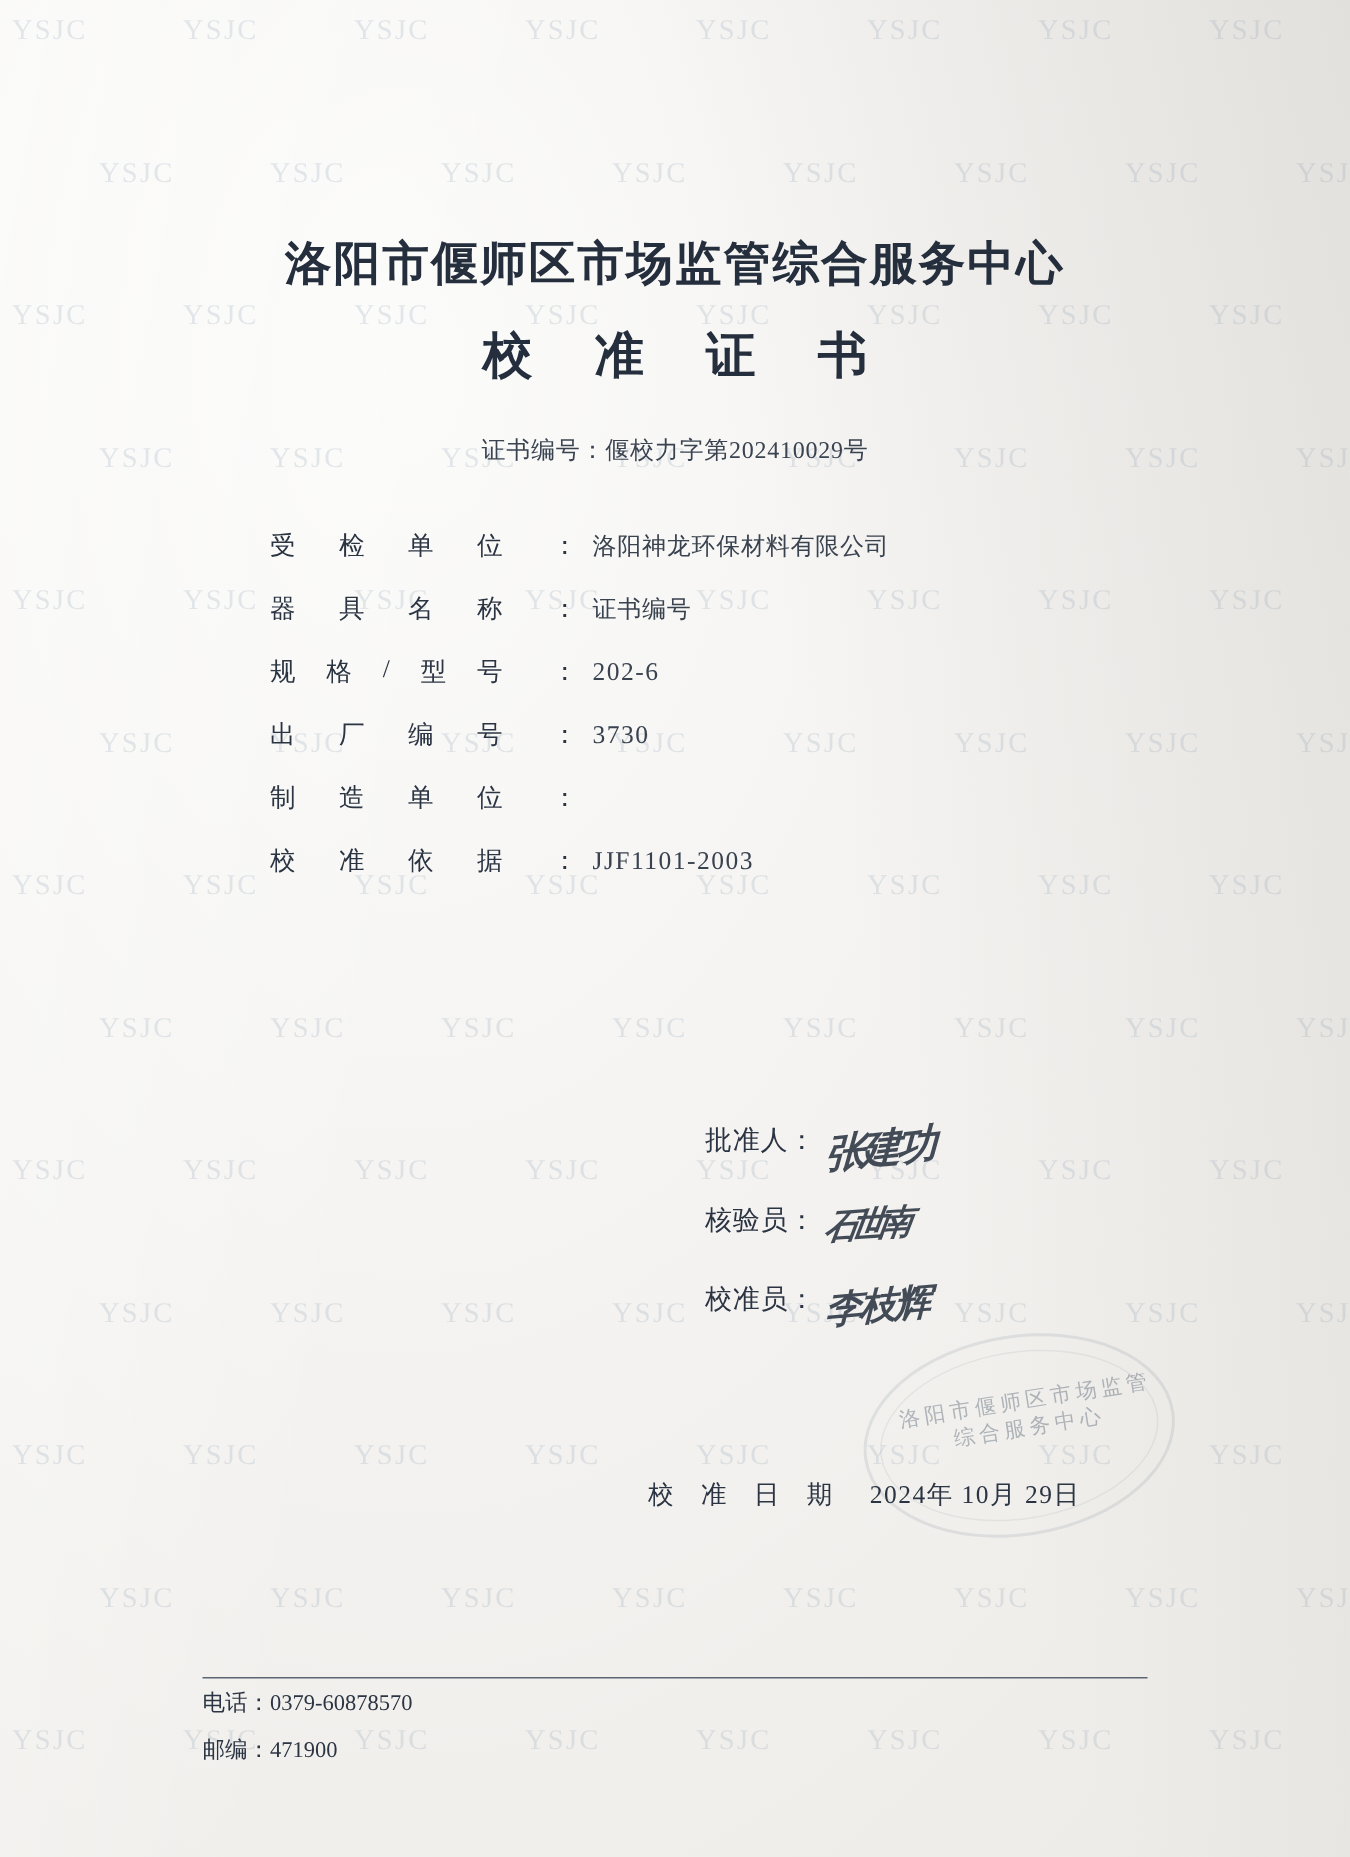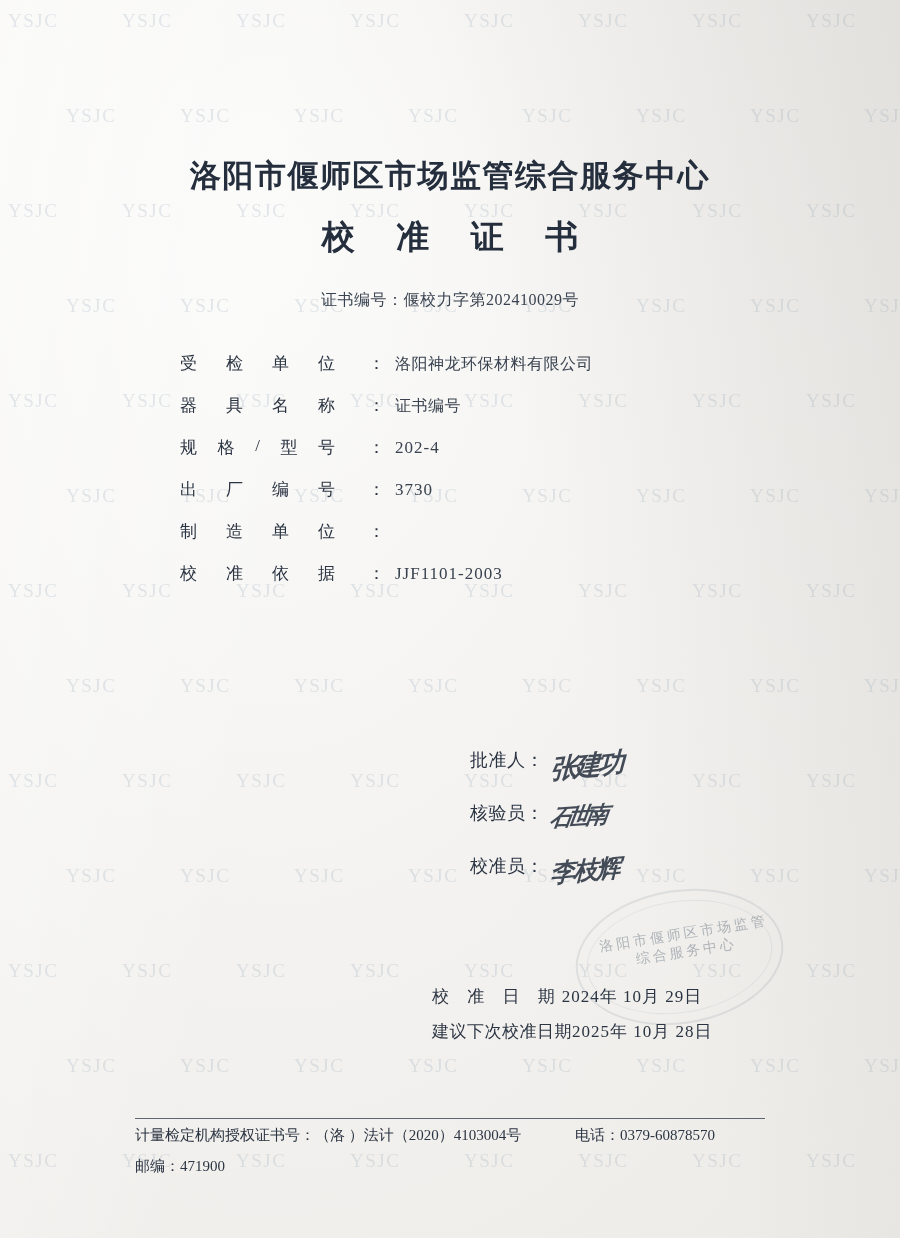--- a/index.html
+++ b/index.html
@@ -226,20 +226,21 @@
     color: #2b3442;
   }
   .date-row .d-label {
     letter-spacing: 0.5px;
     white-space: nowrap;
   }
   .date-row .d-label.spaced {
     letter-spacing: 7px;
   }
   .date-row .d-value {
+    margin-left: 18px;
     letter-spacing: 1px;
     white-space: nowrap;
   }
 
   
   .footer-rule {
     position: absolute;
     top: 1118px;
     left: 135px;
     width: 630px;
@@ -416,21 +417,21 @@
           <div class="field-label">
             <span class="lbl-text">
               <span>规</span>
               <span>格</span>
               <span>/</span>
               <span>型</span>
               <span>号</span>
             </span>
             <span class="colon">：</span>
           </div>
-          <div class="field-value latin">202-4</div>
+          <div class="field-value latin">202-6</div>
         </div>
         <div class="field-row">
           <div class="field-label">
             <span class="lbl-text">
               <span>出</span>
               <span>厂</span>
               <span>编</span>
               <span>号</span>
             </span>
             <span class="colon">：</span>
@@ -478,30 +479,25 @@
       </div>
 
     <div class="seal"></div>
     <div class="seal-text">洛阳市偃师区市场监管综合服务中心</div>
 
     <div class="dates" id="dates-container">
         <div class="date-row">
           <span class="d-label spaced">校 准 日 期</span>
           <span class="d-value">2024年 10月 29日</span>
         </div>
-        <div class="date-row">
-          <span class="d-label">建议下次校准日期</span>
-          <span class="d-value">2025年 10月 28日</span>
-        </div>
       </div>
 
     <div class="footer-rule"></div>
     <div class="footer" id="footer-container">
         <div class="footer-row r1">
-          <span class="footer-left">计量检定机构授权证书号：（洛 ）法计（2020）4103004号</span>
           <span class="footer-right">电话：0379-60878570</span>
         </div>
         <div class="footer-row r2">
           <span class="footer-right">邮编：471900</span>
         </div>
       </div>
 
   </div>
 </div>
 

